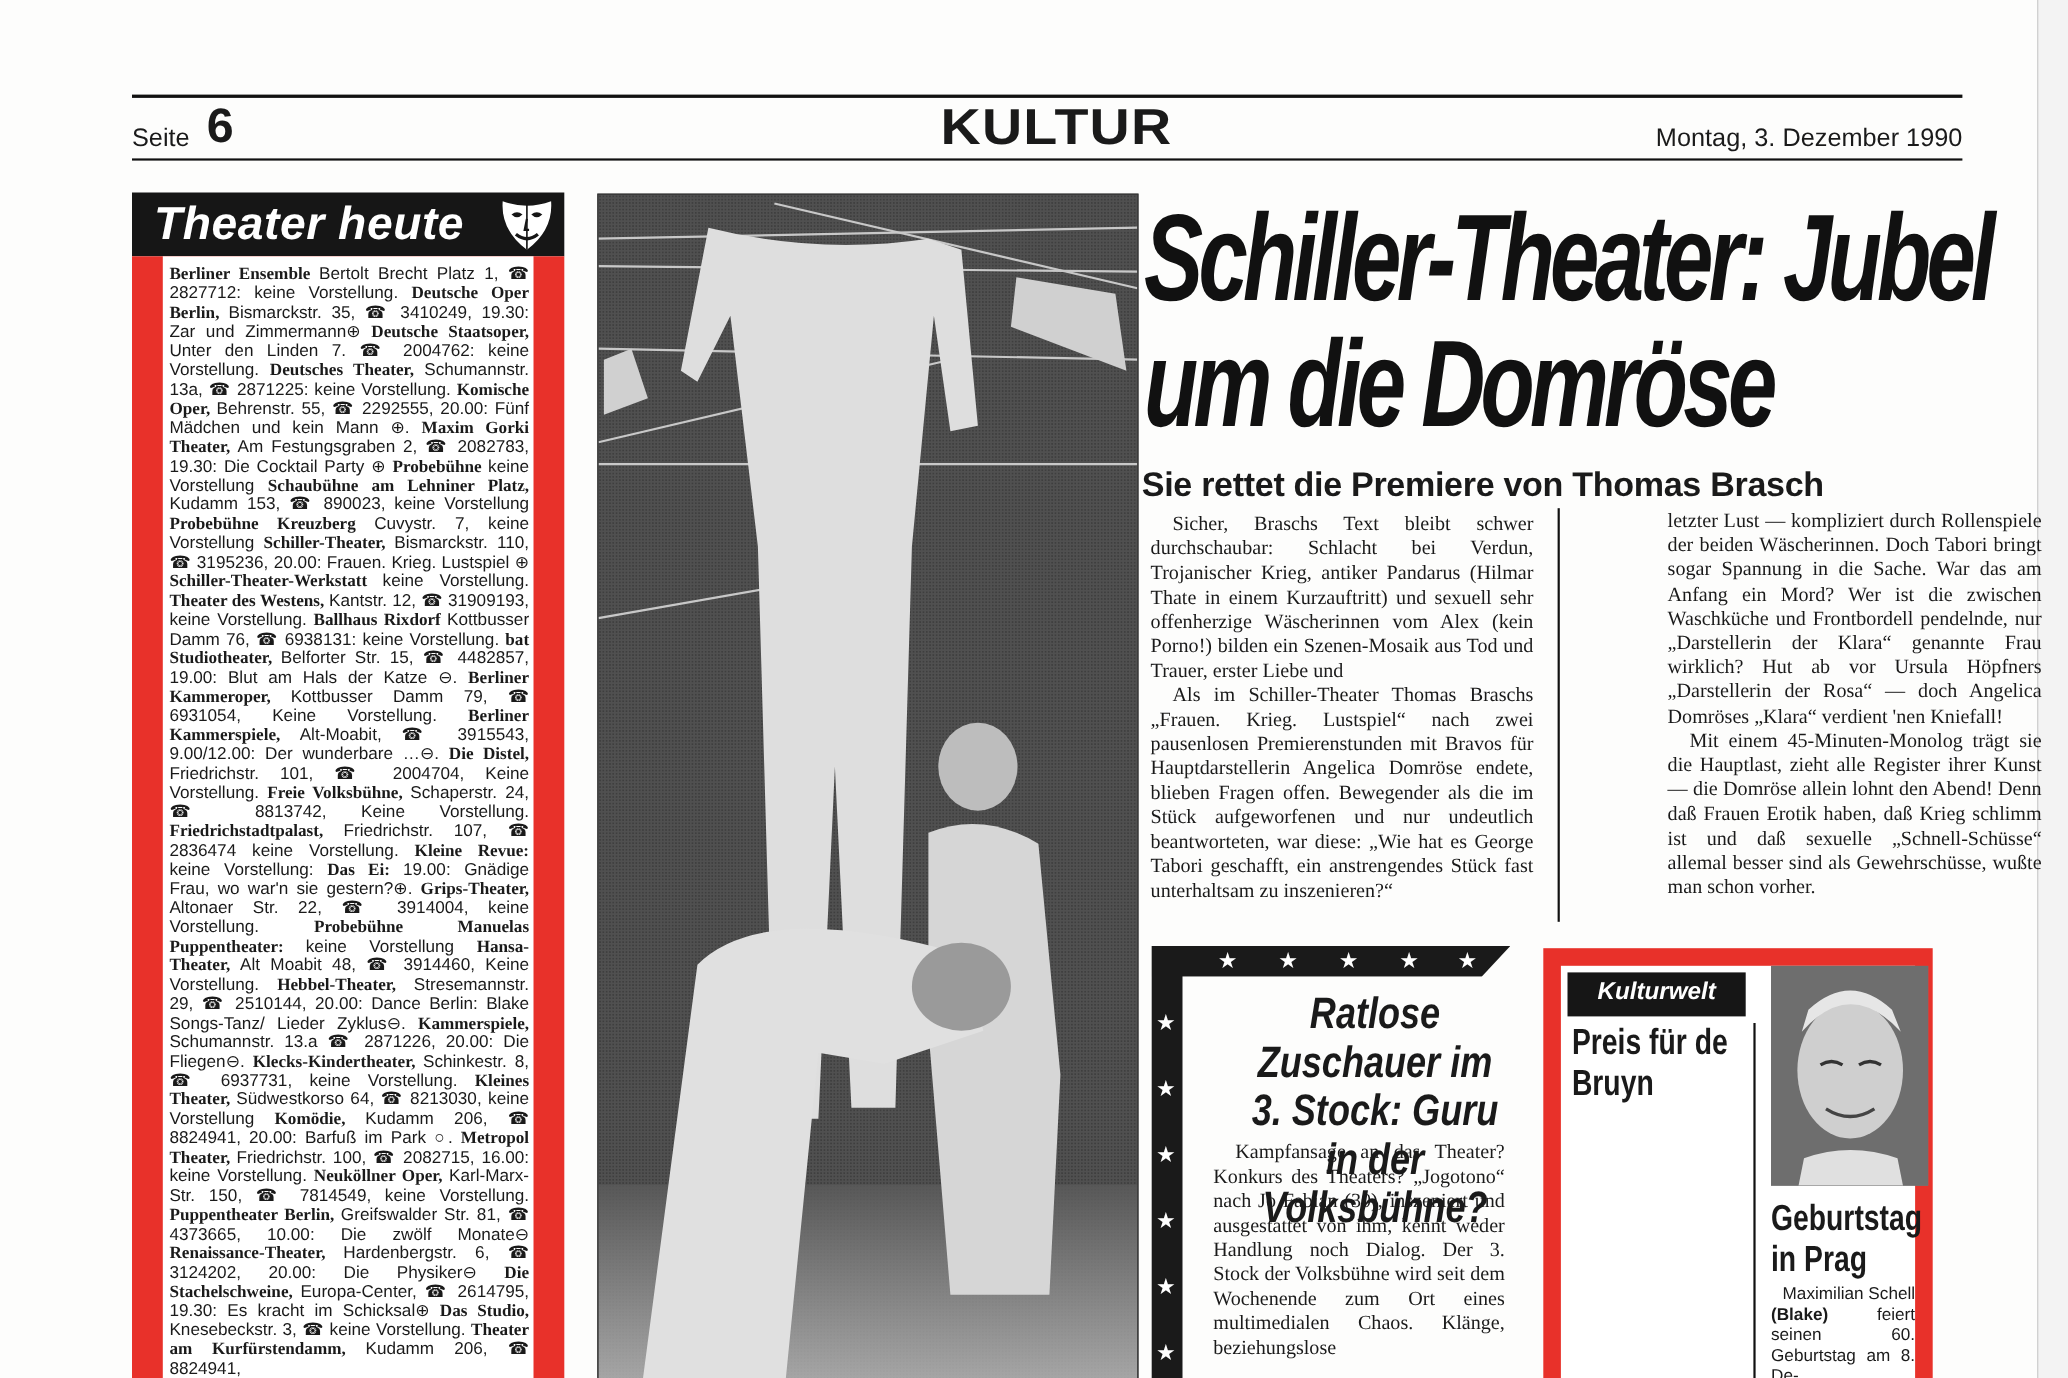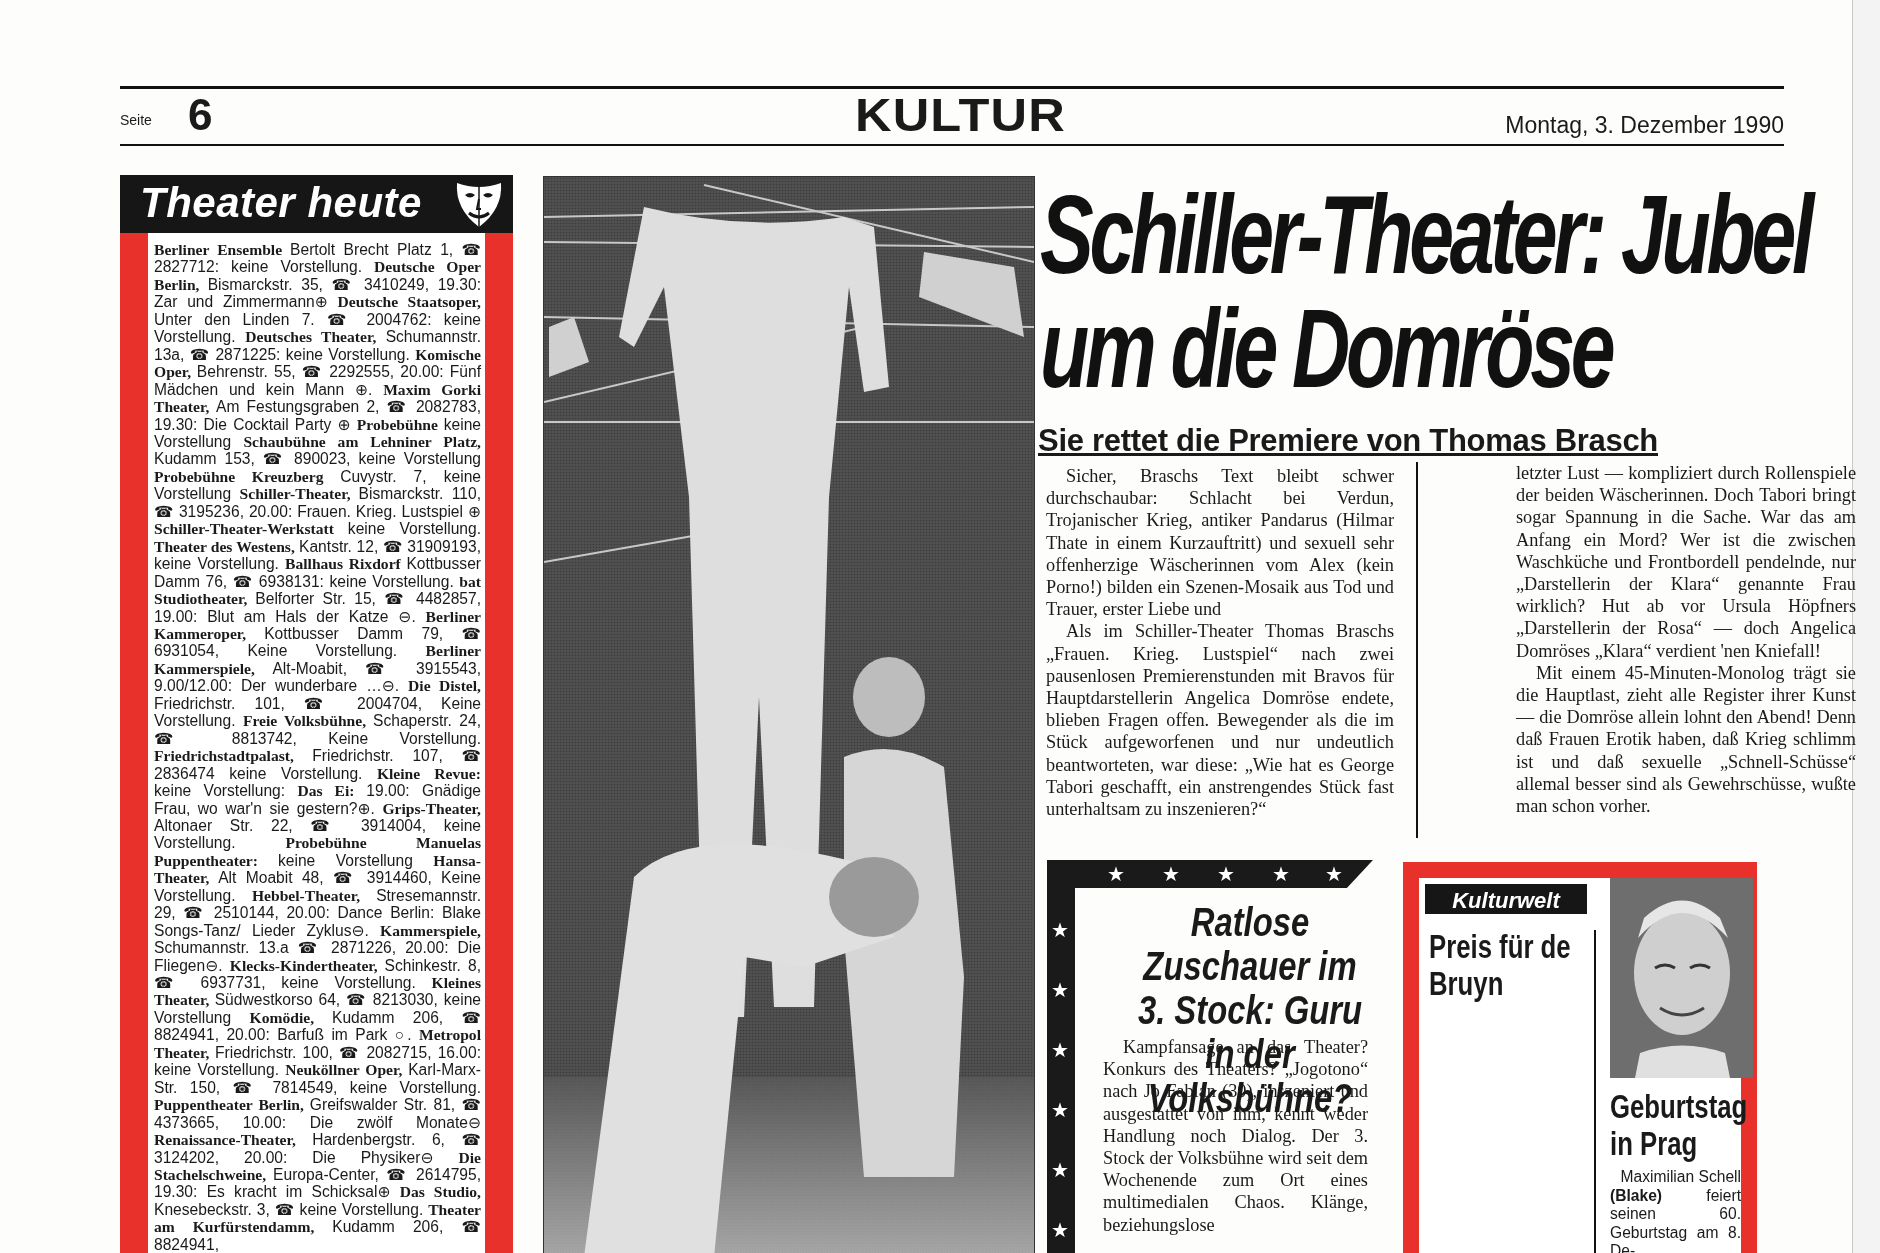--- a/index.html
+++ b/index.html
@@ -1,58 +1,58 @@
 <!DOCTYPE html>
 <html><head>
 <meta charset="utf-8">
 <style>
   html,body{margin:0;padding:0;}
   body{width:1880px;height:1253px;position:relative;overflow:hidden;background:#fdfdfc;font-family:"Liberation Sans",sans-serif;color:#1a1a1a;}
   .abs{position:absolute;}
   .strip{position:absolute;left:1852px;top:0;width:28px;height:1253px;background:#f3f3f3;border-left:1px solid #c9c9c9;}
   .rule{position:absolute;left:120px;width:1664px;background:#111;}
-  .seite{left:120px;top:112px;font-size:14px;font-family:"Liberation Sans Narrow","Liberation Sans",sans-serif;}
+  .seite{left:120px;top:112px;font-size:23px;font-family:"Liberation Sans Narrow","Liberation Sans",sans-serif;}
   .seite-num{left:188px;top:90px;font-size:44px;font-weight:900;}
   .ressort{left:855px;top:88px;font-size:46px;font-weight:900;letter-spacing:1px;transform:scaleX(1.1);transform-origin:left;}
   .datum{right:96px;top:112px;font-size:23px;}
 
   
   .th-head{left:120px;top:175px;width:393px;height:58px;background:#161616;color:#fff;}
   .th-title{position:absolute;left:20px;top:4px;font-size:42px;font-weight:900;font-style:italic;letter-spacing:0.5px;}
   .mask{position:absolute;right:8px;top:4px;width:52px;height:50px;}
   .th-box{left:120px;top:233px;width:393px;height:1030px;background:#e8312a;}
   .th-inner{position:absolute;left:28px;top:0;width:337px;height:1030px;background:#fff;}
   .th-text{position:absolute;left:6px;top:8px;width:327px;font-size:15.6px;line-height:17.45px;text-align:justify;hyphens:auto;}
   .th-text b{font-weight:700;font-family:Liberation Serif, serif;}
 
   
   .photo{left:543px;top:176px;width:490px;height:1080px;background:#4a4a4a;overflow:hidden;border:1px solid #333;}
 
   
   .hl{left:1040px;top:178px;width:745px;font-family:"Liberation Sans Narrow","Liberation Sans",sans-serif;font-weight:900;font-style:italic;font-size:112px;line-height:114px;letter-spacing:-6px;transform:scaleX(0.72);transform-origin:left top;white-space:nowrap;color:#111;}
   .hl-line{display:block;}
-  .sub{left:1038px;top:423px;font-size:31px;font-weight:700;letter-spacing:-0.3px;white-space:nowrap;text-decoration:underline;}
+  .sub{left:1038px;top:423px;font-size:31px;font-weight:700;letter-spacing:-0.3px;white-space:nowrap;}
 
   .body{font-family:"Liberation Serif",serif;font-size:18.3px;line-height:22.2px;text-align:justify;hyphens:auto;}
   .col1{left:1046px;top:465px;width:348px;}
   .col2{left:1516px;top:462px;width:340px;}
   .colrule{left:1416px;top:462px;width:2px;height:376px;background:#111;}
   .body p{margin:0;text-indent:20px;}
 
   
   .rb-top{left:1047px;top:860px;width:326px;height:28px;background:#1a1a1a;clip-path:polygon(0 0,100% 0,92% 100%,0 100%);}
   .rb-left{left:1047px;top:860px;width:28px;height:400px;background:#1a1a1a;}
   .star{position:absolute;color:#fff;font-size:20px;line-height:20px;}
   .rb-title{left:1100px;top:900px;width:300px;font-family:"Liberation Sans Narrow","Liberation Sans",sans-serif;font-weight:900;font-style:italic;font-size:40px;line-height:44px;text-align:center;transform:scaleX(0.82);transform-origin:center top;}
   .rb-text{left:1103px;top:1036px;width:265px;}
 
   
   .kw{left:1403px;top:862px;width:354px;height:400px;background:#e8312a;}
   .kw-inner{position:absolute;left:16px;top:16px;width:322px;height:390px;background:#fff;}
-  .kw-tag{position:absolute;left:6px;top:6px;width:162px;height:30px;background:#161616;color:#fff;font-weight:900;font-style:italic;font-size:22px;line-height:34px;text-align:center;}
+  .kw-tag{position:absolute;left:6px;top:6px;width:162px;height:40px;background:#161616;color:#fff;font-weight:900;font-style:italic;font-size:22px;line-height:34px;text-align:center;}
   .kw-rule{position:absolute;left:175px;top:52px;width:2px;height:350px;background:#111;}
   .kw-h{position:absolute;font-family:"Liberation Sans Narrow","Liberation Sans",sans-serif;font-weight:900;font-size:33px;line-height:37px;transform:scaleX(0.78);transform-origin:left top;}
   .kw-text{position:absolute;font-size:15.6px;line-height:18.5px;text-align:justify;}
   .portrait{position:absolute;left:191px;top:0px;width:143px;height:200px;background:#777;overflow:hidden;}
 </style>
 </head>
 <body>
 
 <div class="strip"></div>
 

